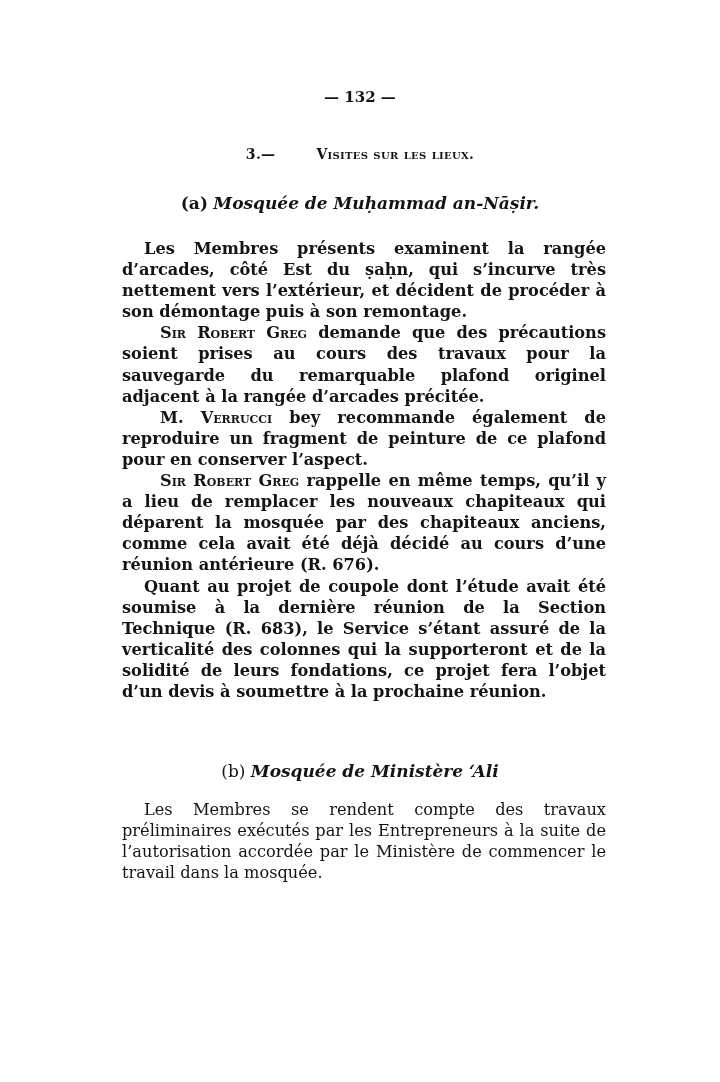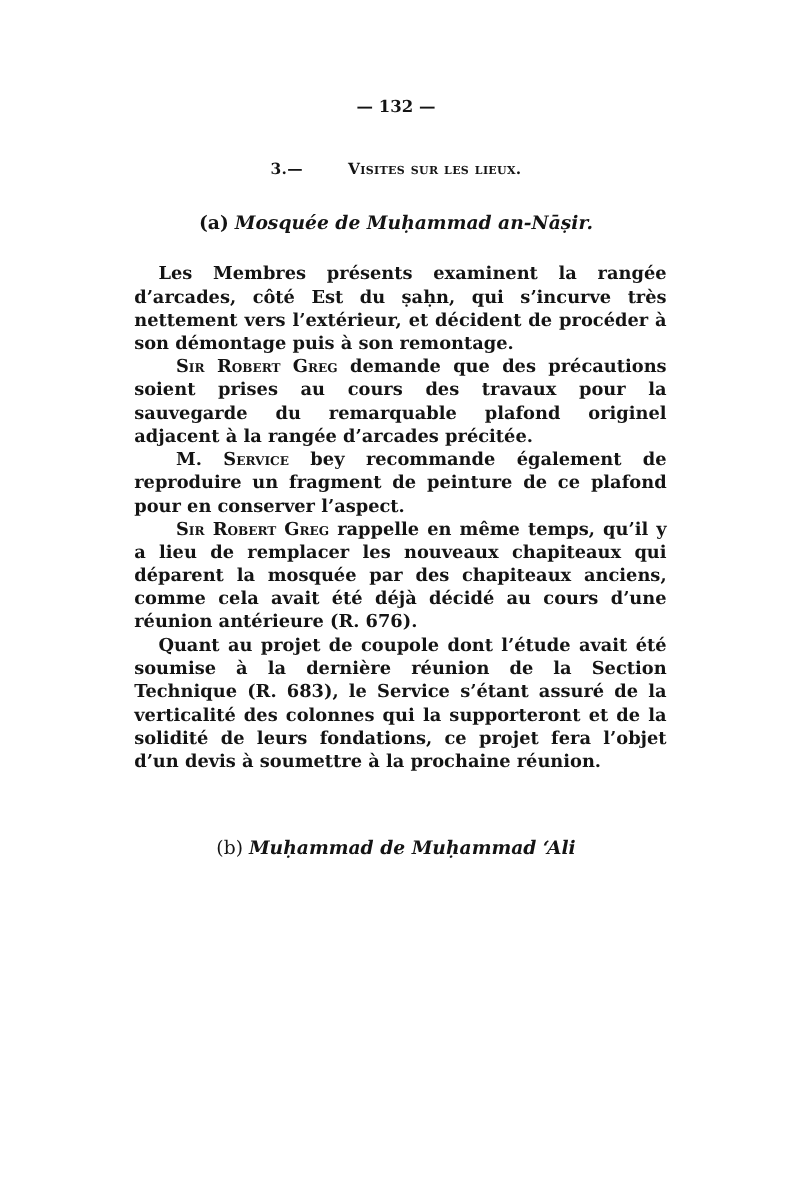--- a/index.html
+++ b/index.html
@@ -36,26 +36,27 @@
   </div>
 
   <div class="subhead sub-a">
     <span class="lbl">(a)</span>
     <span class="ttl">Mosquée de Muḥammad an-Nāṣir.</span>
   </div>
 
   <div class="block block-a">
     <p class="para"><span>Les Membres présents examinent la rangée d’arcades, côté Est du ṣaḥn, qui s’incurve très nettement vers l’extérieur, et décident de procéder à son démontage puis à son remontage.</span></p>
     <p class="para"><span class="name">Sir Robert Greg</span><span> demande que des précautions soient prises au cours des travaux pour la sauvegarde du remarquable plafond originel adjacent à la rangée d’arcades précitée.</span></p>
-    <p class="para"><span class="name">M. Service</span><span> bey recommande également de reproduire un fragment de peinture de ce plafond pour en conserver l’aspect.</span></p>
+    <p class="para"><span class="name">M. Verrucci</span><span> bey recommande également de reproduire un fragment de peinture de ce plafond pour en conserver l’aspect.</span></p>
     <p class="para"><span class="name">Sir Robert Greg</span><span> rappelle en même temps, qu’il y a lieu de remplacer les nouveaux chapiteaux qui déparent la mosquée par des chapiteaux anciens, comme cela avait été déjà décidé au cours d’une réunion antérieure (R. 676).</span></p>
     <p class="para"><span>Quant au projet de coupole dont l’étude avait été soumise à la dernière réunion de la Section Technique (R. 683), le Service s’étant assuré de la verticalité des colonnes qui la supporteront et de la solidité de leurs fondations, ce projet fera l’objet d’un devis à soumettre à la prochaine réunion.</span></p>
   </div>
 
   <div class="subhead sub-b">
     <span class="lbl">(b)</span>
-    <span class="ttl">Muḥammad de Muḥammad ‘Ali</span>
+    <span class="ttl">Mosquée de Ministère ‘Ali</span>
   </div>
 
   <div class="block block-b">
+    <p class="para para-light"><span>Les Membres se rendent compte des travaux préliminaires exécutés par les Entrepreneurs à la suite de l’autorisation accordée par le Ministère de commencer le travail dans la mosquée.</span></p>
   </div>
 
 </div>
 
 </body></html>

